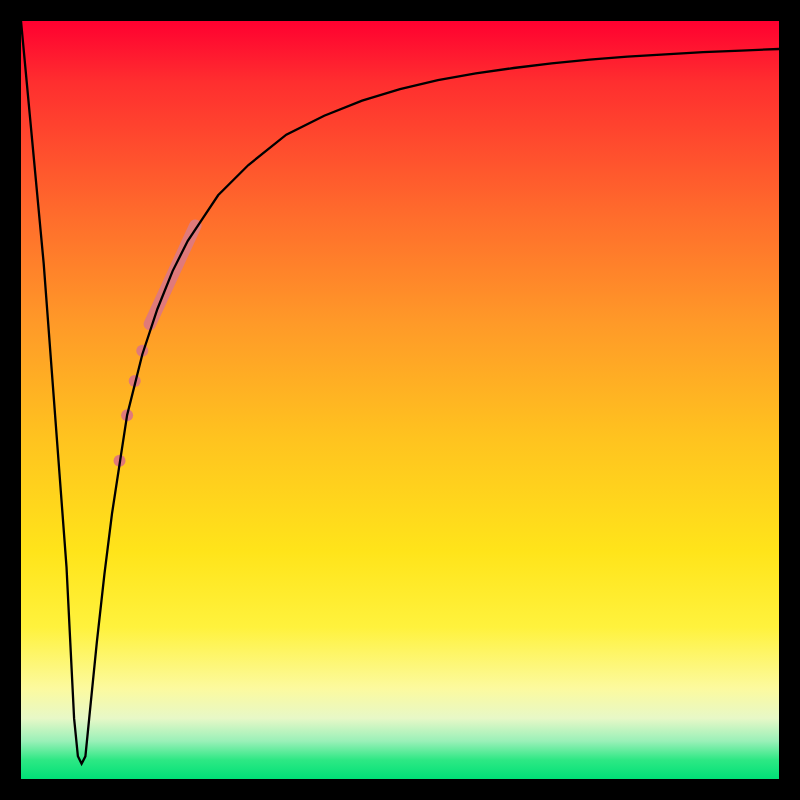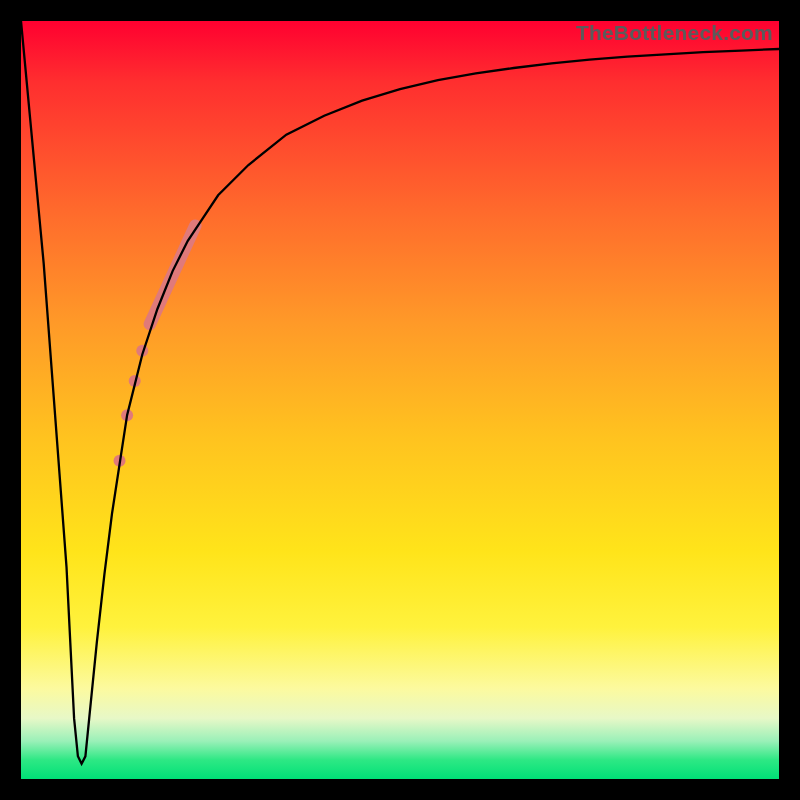--- a/index.html
+++ b/index.html
@@ -71,15 +71,14 @@
       <g id="overlay-group">
           <line x1="128.86" y1="303.2" x2="174.34" y2="204.65999999999997" stroke="#e07a7a" stroke-width="12.5" stroke-linecap="round"></line>
           <circle cx="121.28" cy="329.73" r="6" fill="#e07a7a"></circle>
           <circle cx="113.7" cy="360.05" r="6" fill="#e07a7a"></circle>
           <circle cx="106.12" cy="394.16" r="6" fill="#e07a7a"></circle>
           <circle cx="98.54" cy="439.64" r="6" fill="#e07a7a"></circle>
         </g>
       <path id="curve-path" fill="none" stroke="#000000" stroke-width="2.3" d="M0.0 0.0 L22.7 242.6 L45.5 545.8 L53.1 697.4 L56.9 735.3 L60.6 742.8 L64.4 735.3 L68.2 697.4 L75.8 621.6 L83.4 553.3 L91.0 492.7 L106.1 394.2 L121.3 333.5 L136.4 288.0 L151.6 250.1 L166.8 219.8 L181.9 197.1 L197.1 174.3 L227.4 144.0 L265.3 113.7 L303.2 94.8 L341.1 79.6 L379.0 68.2 L416.9 59.1 L454.8 52.3 L492.7 47.0 L530.6 42.4 L568.5 38.7 L606.4 35.6 L644.3 33.4 L682.2 31.1 L720.1 29.6 L758.0 28.0"></path>
     </svg>
 
-    <div class="watermark">TheBottleneck.com</div>
   </div>
 </div>
 
 </body></html>

